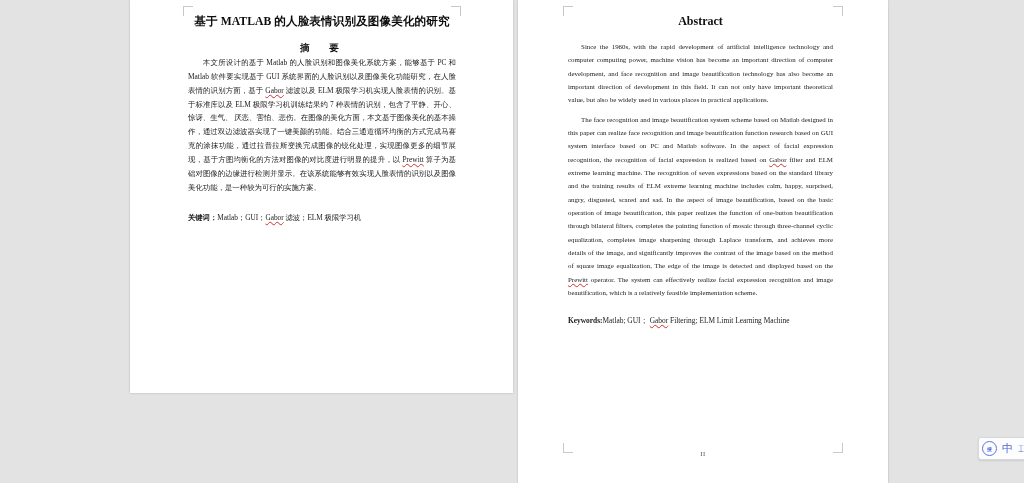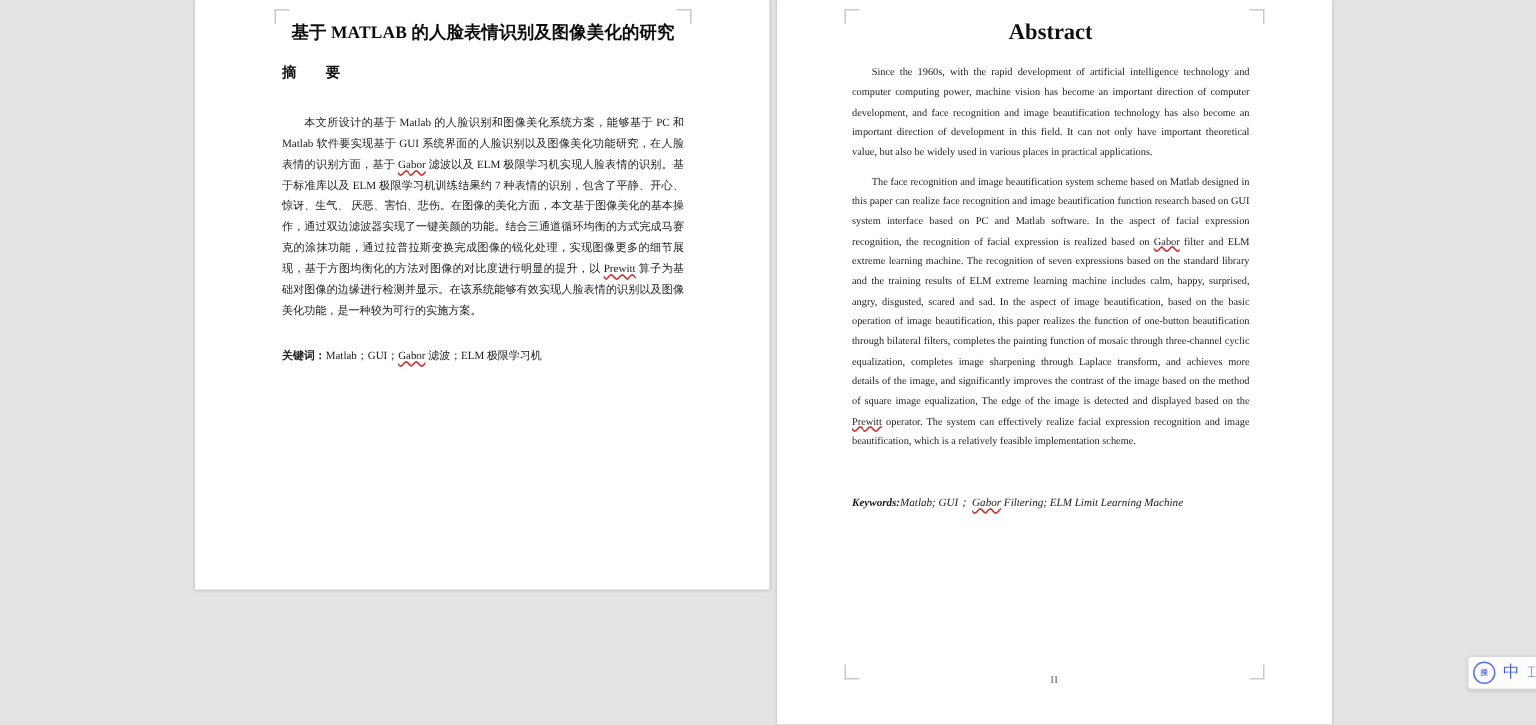--- a/index.html
+++ b/index.html
@@ -78,30 +78,31 @@
   .doc-title-en {
     text-align: center;
     font-weight: bold;
     font-size: 9.4px;
     line-height: 1.85;
     color: #121212;
     margin: 0 0 18px 0;
   }
 
   .section-head {
+    text-align: center;
     font-weight: bold;
     font-size: 9.6px;
     color: #101010;
-    margin: 0 0 20px 0;
+    margin: 0 0 1px 0;
     letter-spacing: 5px;
   }
   .section-head-en {
     text-align: center;
     font-weight: bold;
-    font-size: 15px;
+    font-size: 12px;
     color: #101010;
     margin: 0 0 11px 0;
   }
 
   p.para {
     margin: 0 0 1px 0;
     font-size: 7.4px;
     line-height: 1.88;
     text-align: justify;
     text-justify: inter-ideograph;
@@ -117,25 +118,24 @@
     text-indent: 1.9em;
   }
 
   .keywords {
     margin-top: 16px;
     font-size: 7.3px;
     line-height: 1.8;
     color: #1a1a1a;
   }
   .keywords-en {
-    margin-top: 27px;
+    margin-top: 15px;
     font-size: 7.4px;
     line-height: 1.8;
     color: #1a1a1a;
-    font-style: italic;
   }
   .kw-label { font-weight: bold; }
 
   
   .misspell {
     text-decoration: underline wavy #d03030;
     text-decoration-skip-ink: none;
     -webkit-text-decoration: underline wavy #d03030;
   }
 

